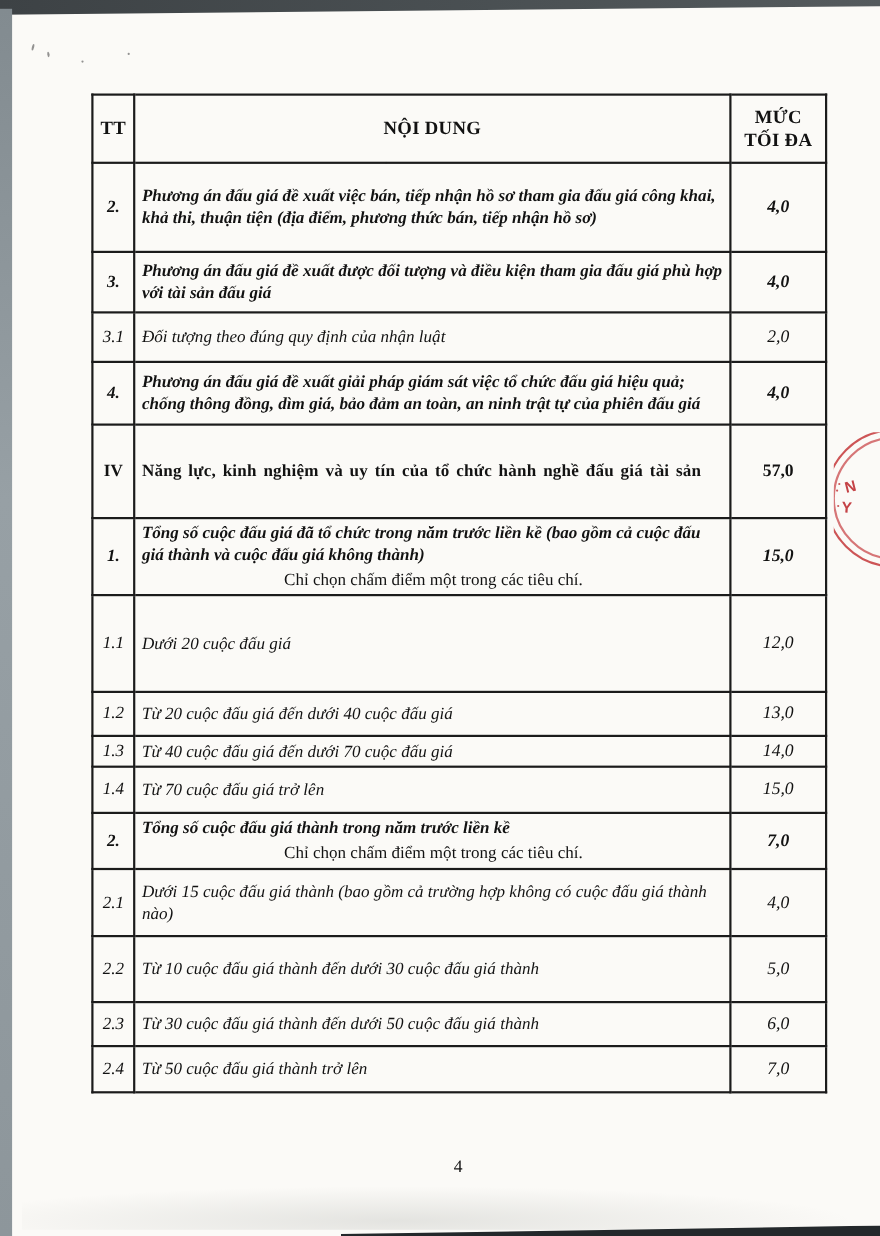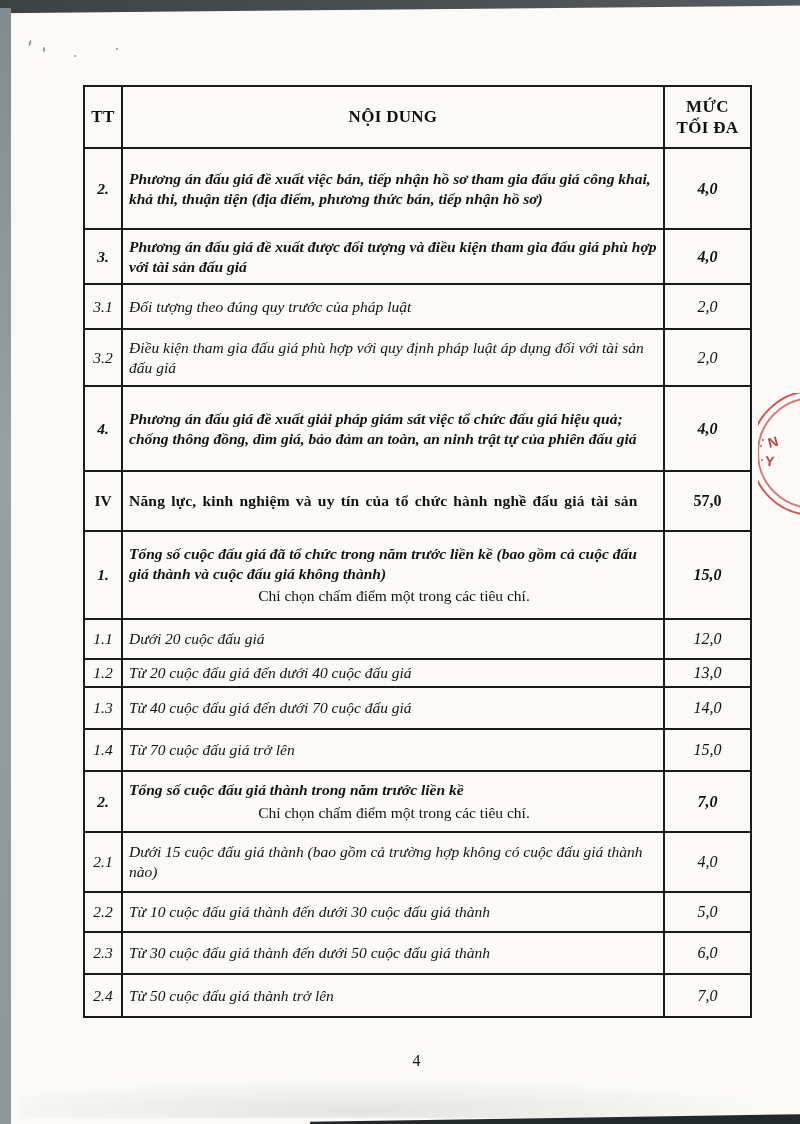--- a/index.html
+++ b/index.html
@@ -154,28 +154,21 @@
       <tr class="major">
         <td class="tt">3.</td>
         <td class="content">
           <div class="main">Phương án đấu giá đề xuất được đối tượng và điều kiện tham gia đấu giá phù hợp với tài sản đấu giá</div>
         </td>
         <td class="score">4,0</td>
       </tr>
       <tr class="sub">
         <td class="tt">3.1</td>
         <td class="content">
-          <div class="main">Đối tượng theo đúng quy trước của pháp luật</div>
-        </td>
-        <td class="score">2,0</td>
-      </tr>
-      <tr class="sub">
-        <td class="tt">3.2</td>
-        <td class="content">
-          <div class="main">Điều kiện tham gia đấu giá phù hợp với quy định pháp luật áp dụng đối với tài sản đấu giá</div>
+          <div class="main">Đối tượng theo đúng quy định của nhận luật</div>
         </td>
         <td class="score">2,0</td>
       </tr>
       <tr class="major">
         <td class="tt">4.</td>
         <td class="content">
           <div class="main">Phương án đấu giá đề xuất giải pháp giám sát việc tổ chức đấu giá hiệu quả; chống thông đồng, dìm giá, bảo đảm an toàn, an ninh trật tự của phiên đấu giá</div>
         </td>
         <td class="score">4,0</td>
       </tr>

